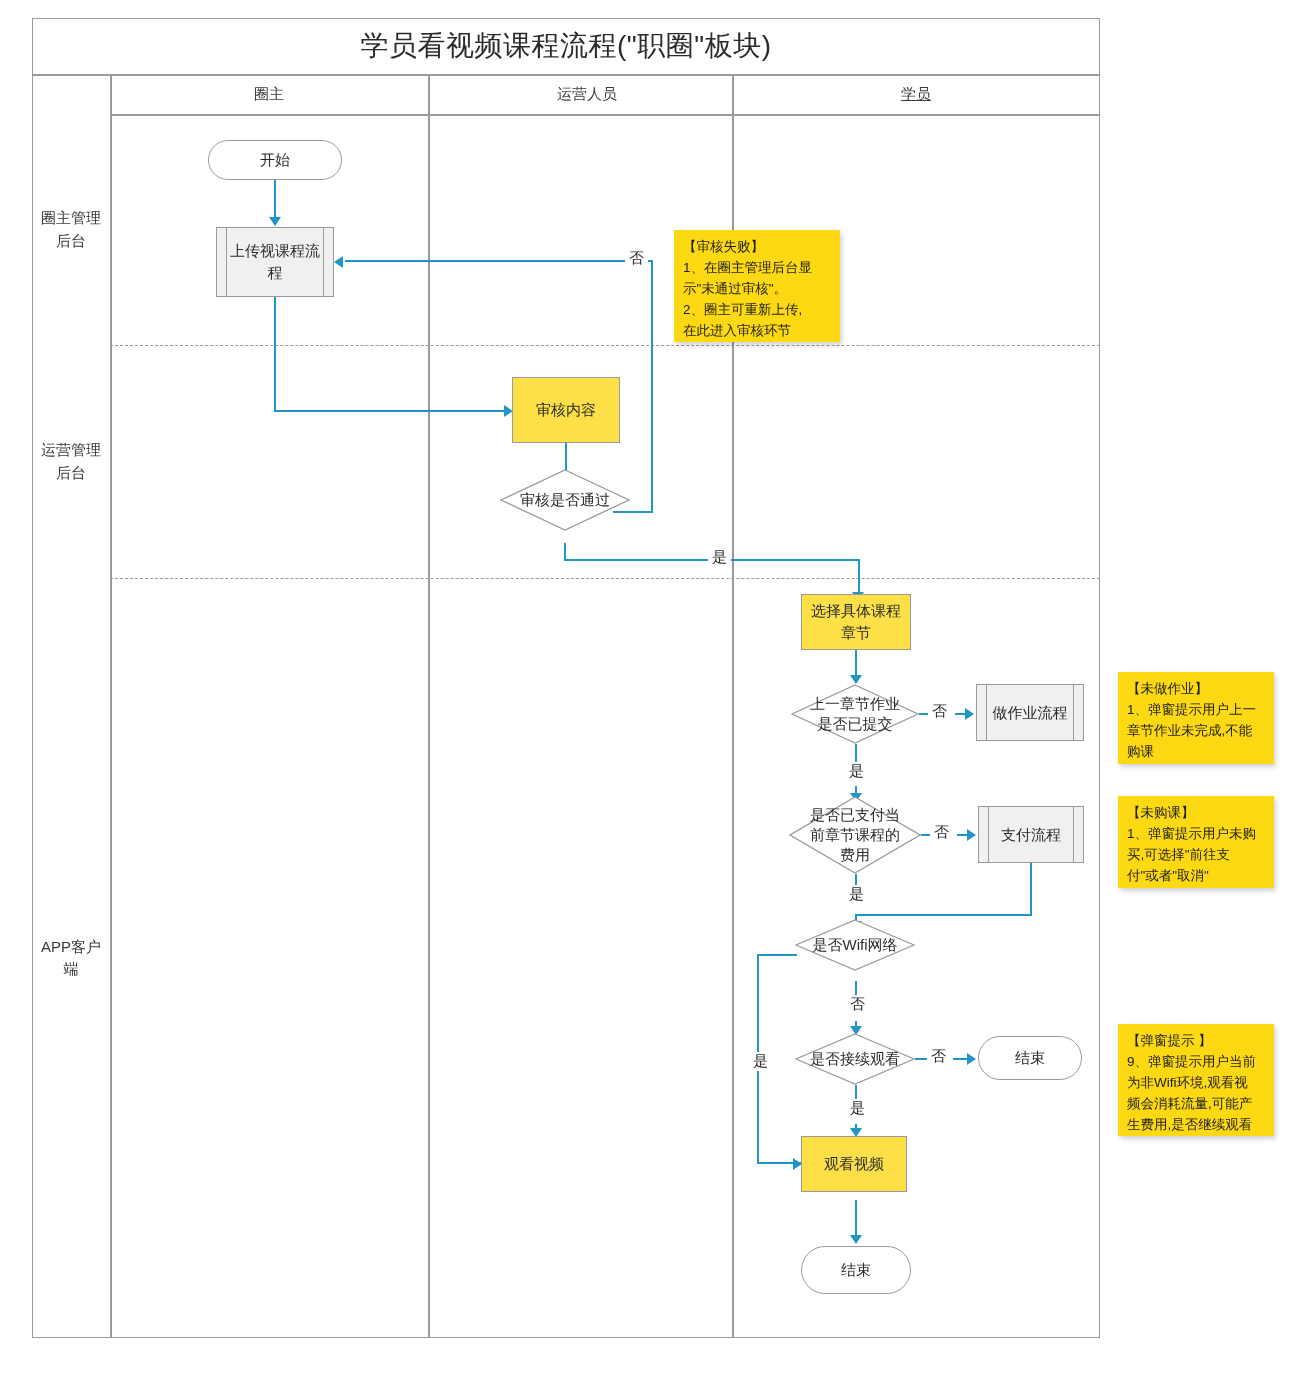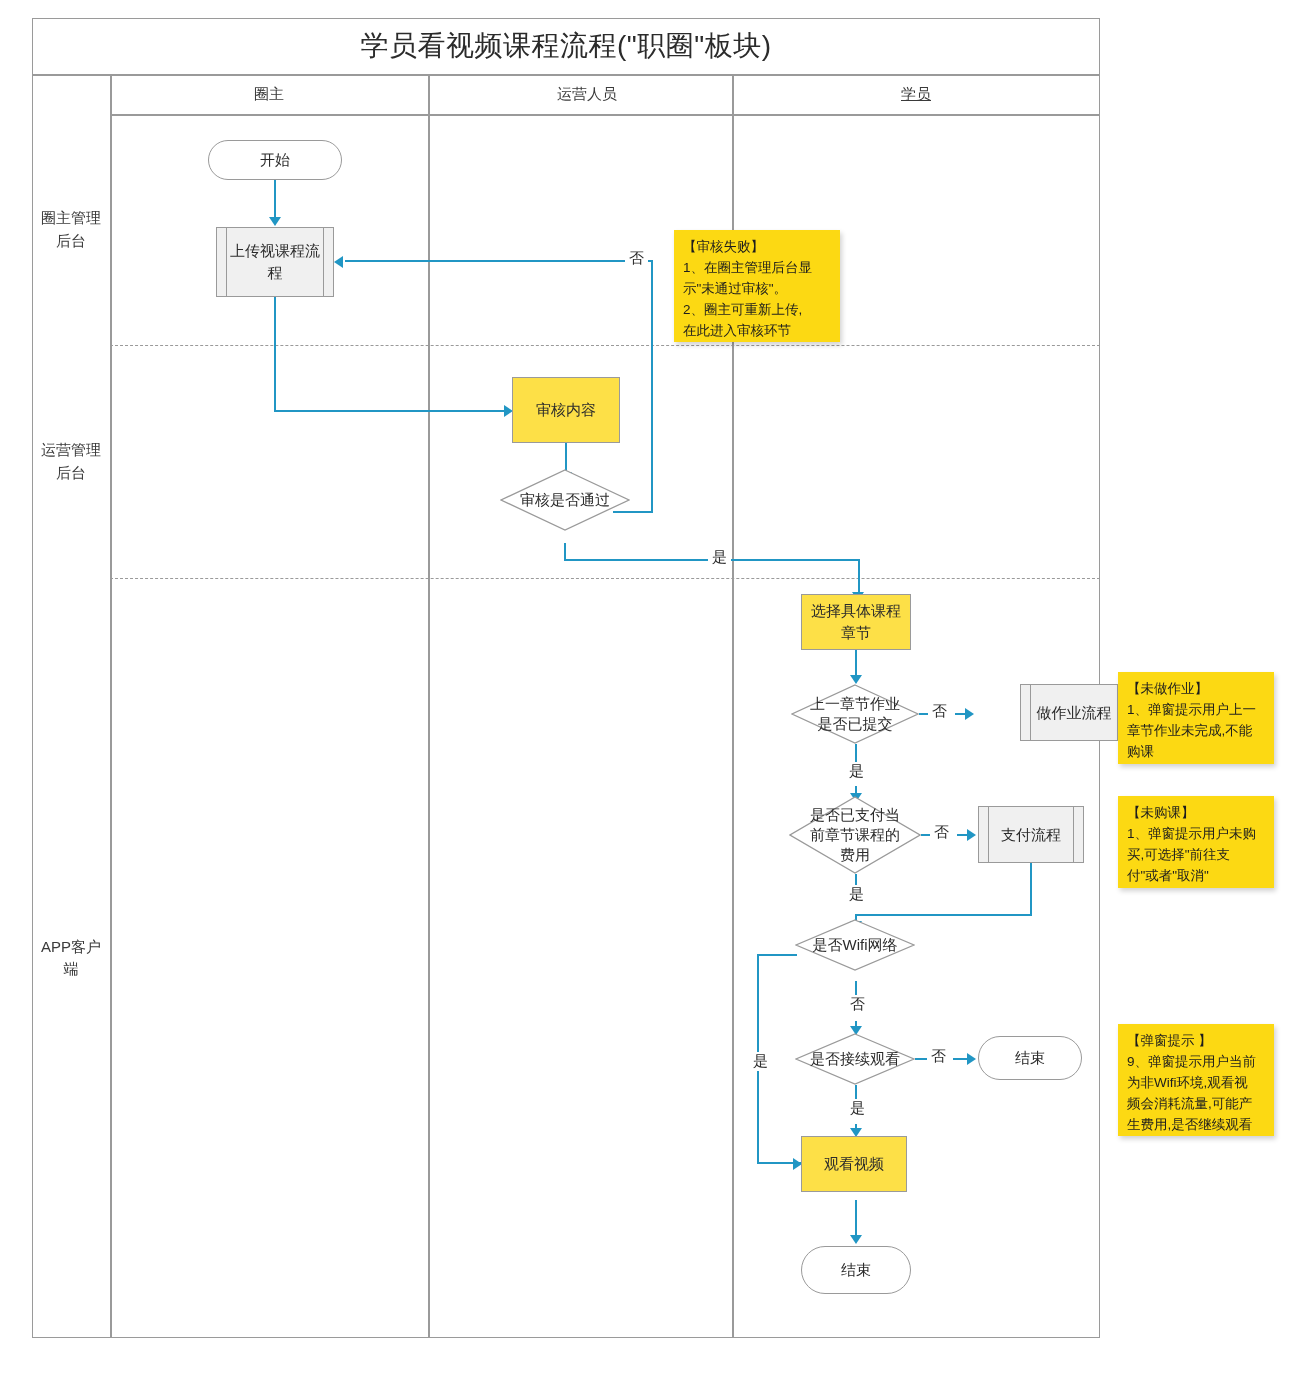--- a/index.html
+++ b/index.html
@@ -133,21 +133,21 @@
     </svg>
     <div class="dtext" style="white-space:pre-line;">上一章节作业
 是否已提交</div>
   </div>
 
   <div class="conn h" style="left:919px;top:712.8px;width:16px;"></div>
   <div class="conn h" style="left:955px;top:712.8px;width:14px;"></div>
   <div class="cap right" style="left:965px;top:708.3px;"></div>
   <div class="edgelabel" style="left:928px;top:702px;">否</div>
 
-  <div class="node predef" style="left:1020px;top:684px;width:108px;height:57px;">
+  <div class="node predef" style="left:976px;top:684px;width:108px;height:57px;">
     <div class="bar l"></div>
     <div class="bar r"></div>
     <span>做作业流程</span>
   </div>
 
   <div class="conn v" style="left:854.8px;top:744px;height:20px;"></div>
   <div class="conn v" style="left:854.8px;top:786px;height:12px;"></div>
   <div class="cap down" style="left:849.5px;top:793px;"></div>
   <div class="edgelabel" style="left:845px;top:762px;">是</div>
 

